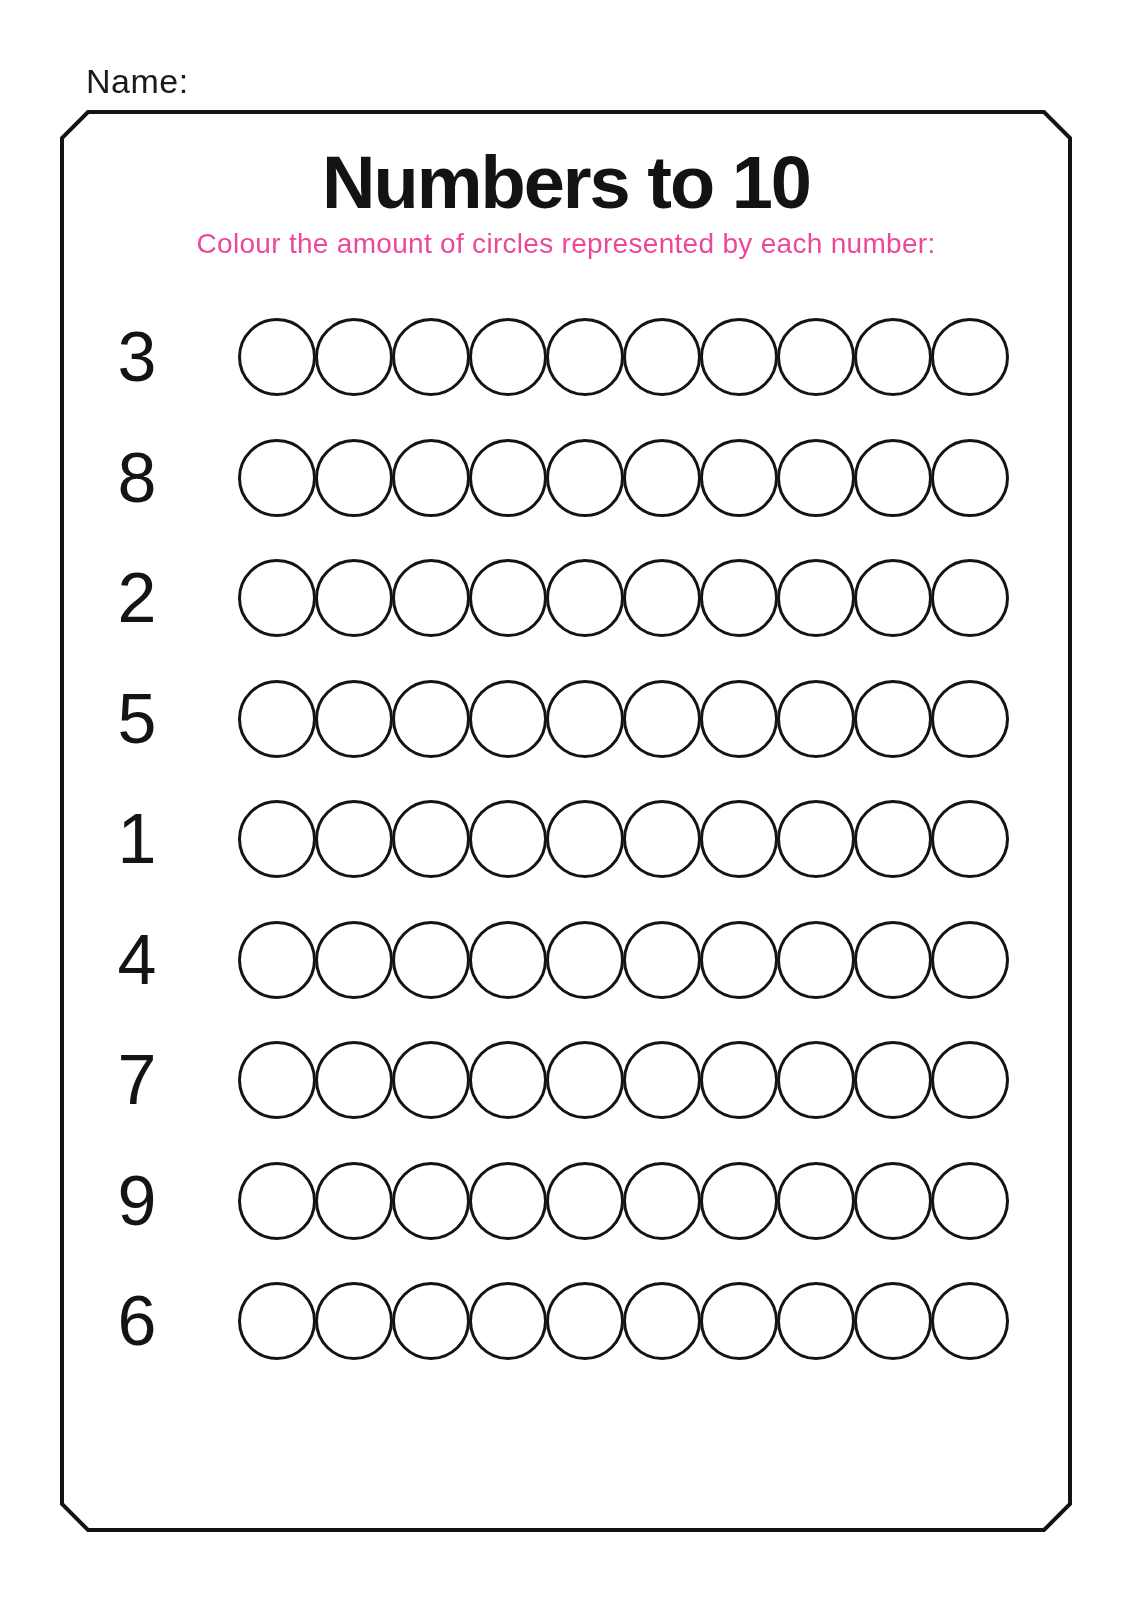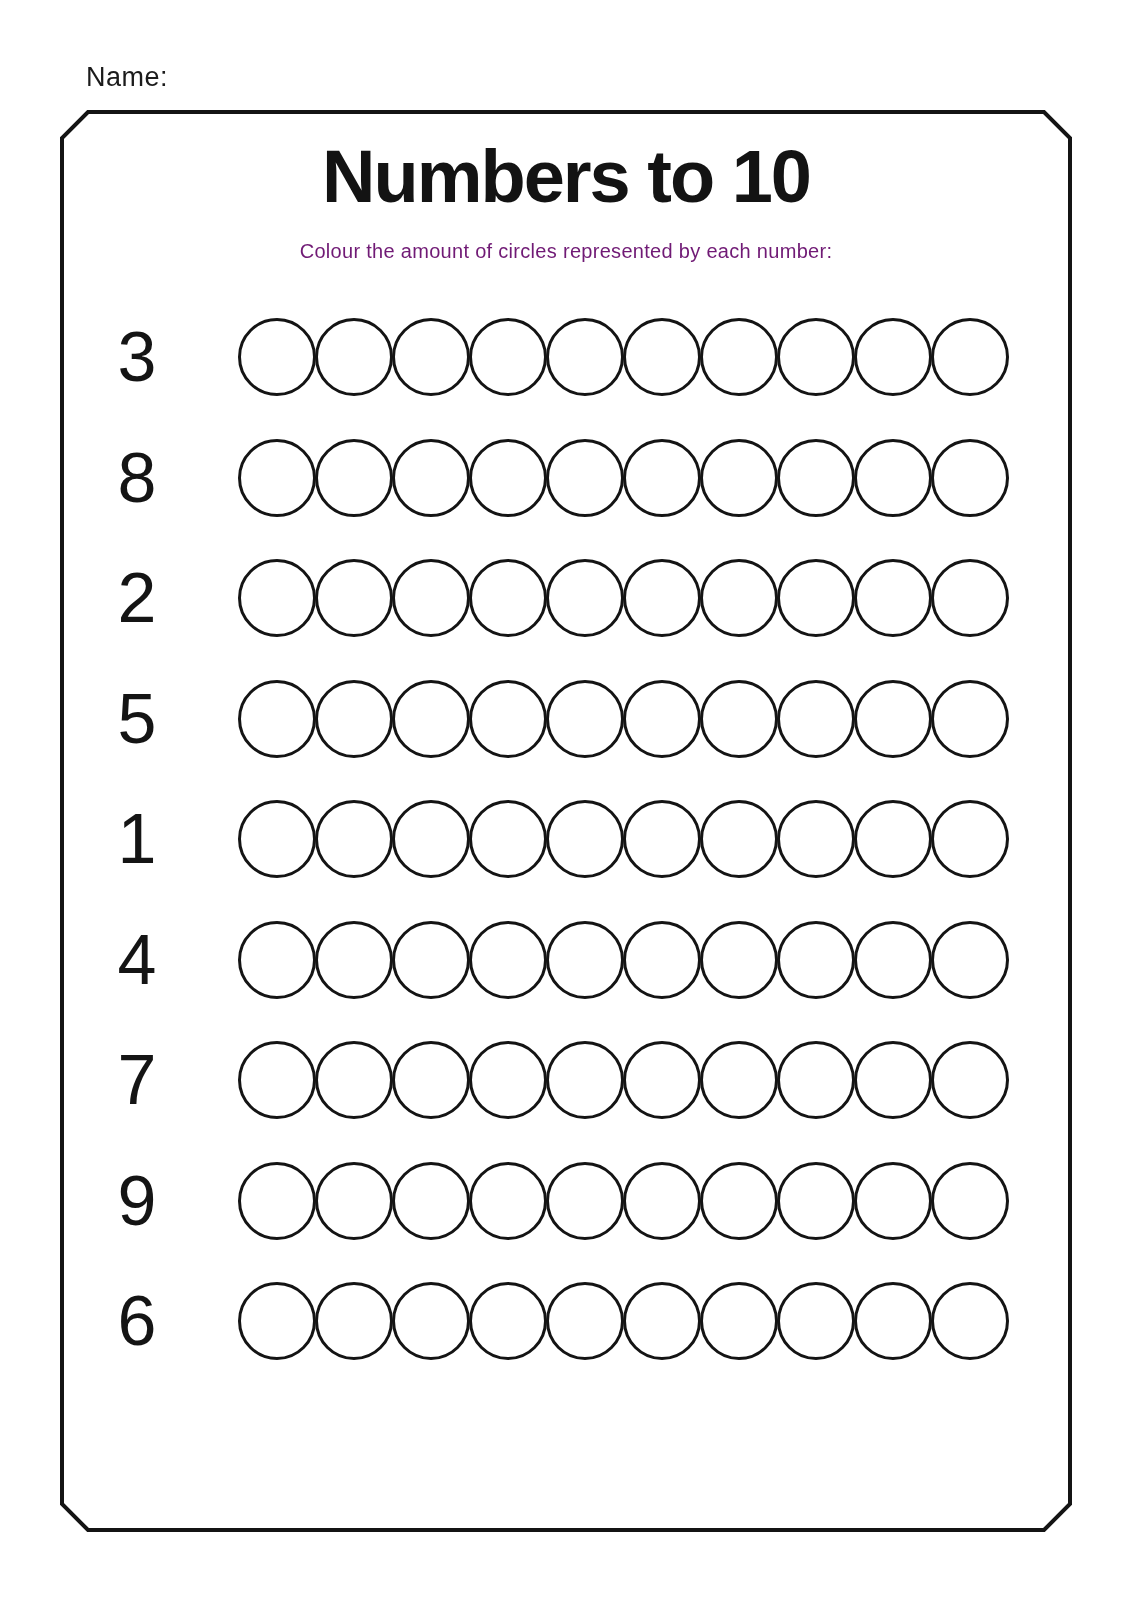--- a/index.html
+++ b/index.html
@@ -13,54 +13,54 @@
     height: 1600px;
     background: #ffffff;
     font-family: "Liberation Sans", sans-serif;
     color: #151515;
     overflow: hidden;
   }
   .name-label {
     position: absolute;
     left: 86px;
     top: 62px;
-    font-size: 27px;
+    font-size: 34px;
     letter-spacing: 0.5px;
     font-weight: 400;
     color: #1b1b1b;
   }
   .frame-svg {
     position: absolute;
     left: 0;
     top: 0;
     width: 1131px;
     height: 1600px;
     pointer-events: none;
   }
   .title {
     position: absolute;
     left: 62px;
-    top: 134px;
+    top: 140px;
     width: 1008px;
     text-align: center;
     font-size: 74px;
     font-weight: 800;
     letter-spacing: -2px;
     color: #131313;
   }
   .subtitle {
     position: absolute;
     left: 62px;
-    top: 240px;
+    top: 228px;
     width: 1008px;
     text-align: center;
-    font-size: 20px;
+    font-size: 28px;
     font-weight: 400;
     letter-spacing: 0.3px;
-    color: #701a75;
+    color: #ec4899;
   }
   .rows {
     position: absolute;
     left: 62px;
     top: 297px;
     width: 1008px;
   }
   .row {
     height: 120.5px;
     display: flex;

